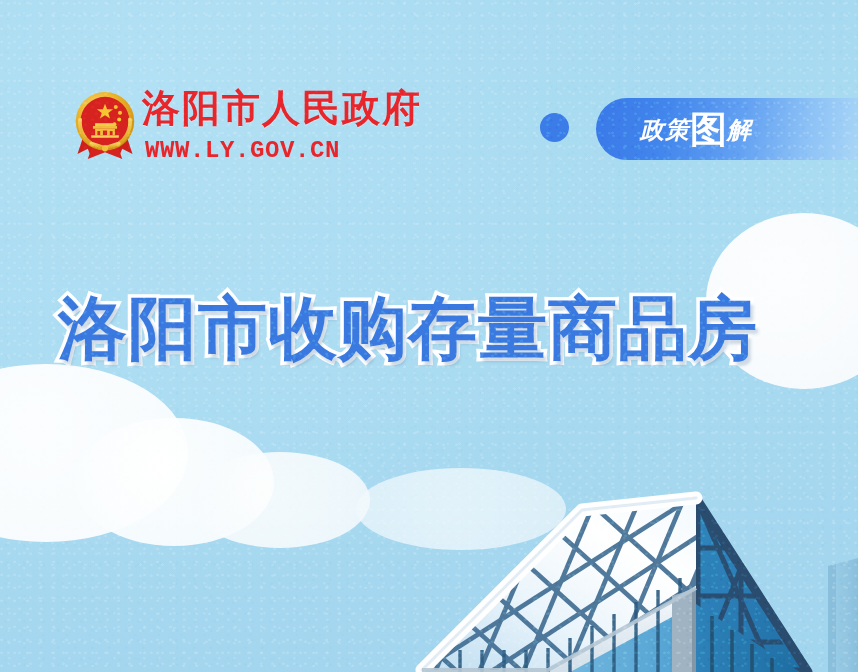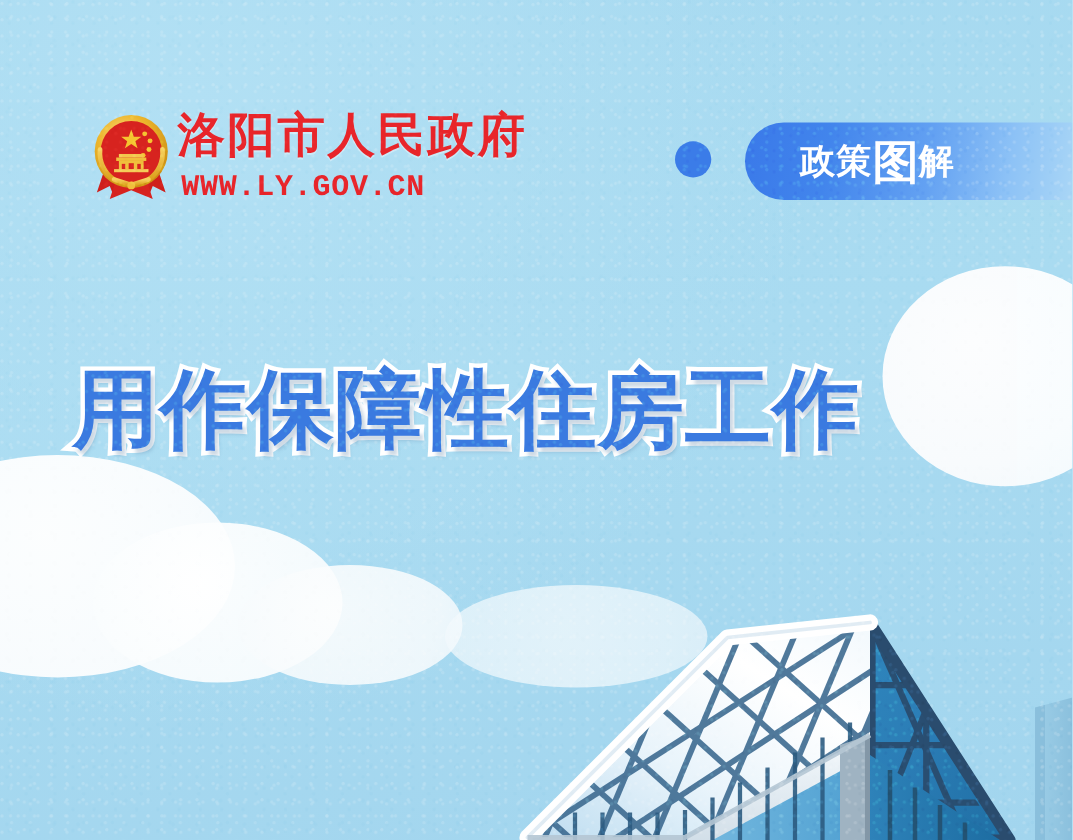--- a/index.html
+++ b/index.html
@@ -83,21 +83,21 @@
   #policy-pill{
     position:absolute;left:596px;top:98px;width:262px;height:62px;
     border-top-left-radius:31px;border-bottom-left-radius:31px;
     background:linear-gradient(100deg,#3a79e9 0%,#4285ec 26%,#63a1f2 56%,#8dc2f6 80%,#a9d6f6 100%);
     display:flex;align-items:center;justify-content:flex-start;
   }
   #policy-text{
     margin-left:44px;color:#ffffff;white-space:nowrap;line-height:1;
     font-family:"DejaVu Sans","Liberation Sans",sans-serif;
   }
-  #policy-text .t-small{font-size:28px;font-weight:600;letter-spacing:1px;}
+  #policy-text .t-small{font-size:24px;font-weight:600;letter-spacing:1px;font-style:italic;}
   #policy-text .t-big{font-size:37px;font-weight:700;letter-spacing:0px;vertical-align:-4px;}
 
   
   #title-block{position:absolute;left:58px;top:280px;width:760px;}
   .title-line{
     font-family:"DejaVu Sans","Liberation Sans",sans-serif;
     font-size:69px;font-weight:700;color:#3a7ae0;
     letter-spacing:1px;line-height:96px;white-space:nowrap;
     -webkit-text-stroke:7px #ffffff;
     paint-order:stroke fill;
@@ -170,21 +170,21 @@
     <div id="tag-dot"></div>
 
     <div id="policy-pill">
       <div id="policy-text">
         <span class="t-small">政策</span><span class="t-big">图</span><span class="t-small">解</span>
       </div>
     </div>
   </div>
 
   <div id="title-block">
-    <div class="title-line">用作保障性住房工作</div>
+    <div class="title-line">洛阳市收购存量商品房</div>
   </div>
 
   <div id="building">
     <svg width="462" height="202" viewBox="0 0 462 202" xmlns="http://www.w3.org/2000/svg" aria-hidden="true">
       <defs>
         <linearGradient id="roofGlass" x1="0" y1="1" x2="1" y2="0">
           <stop offset="0%" stop-color="#bcdcf0"></stop>
           <stop offset="38%" stop-color="#e9f4fb"></stop>
           <stop offset="72%" stop-color="#ffffff"></stop>
           <stop offset="100%" stop-color="#f2f9fd"></stop>

